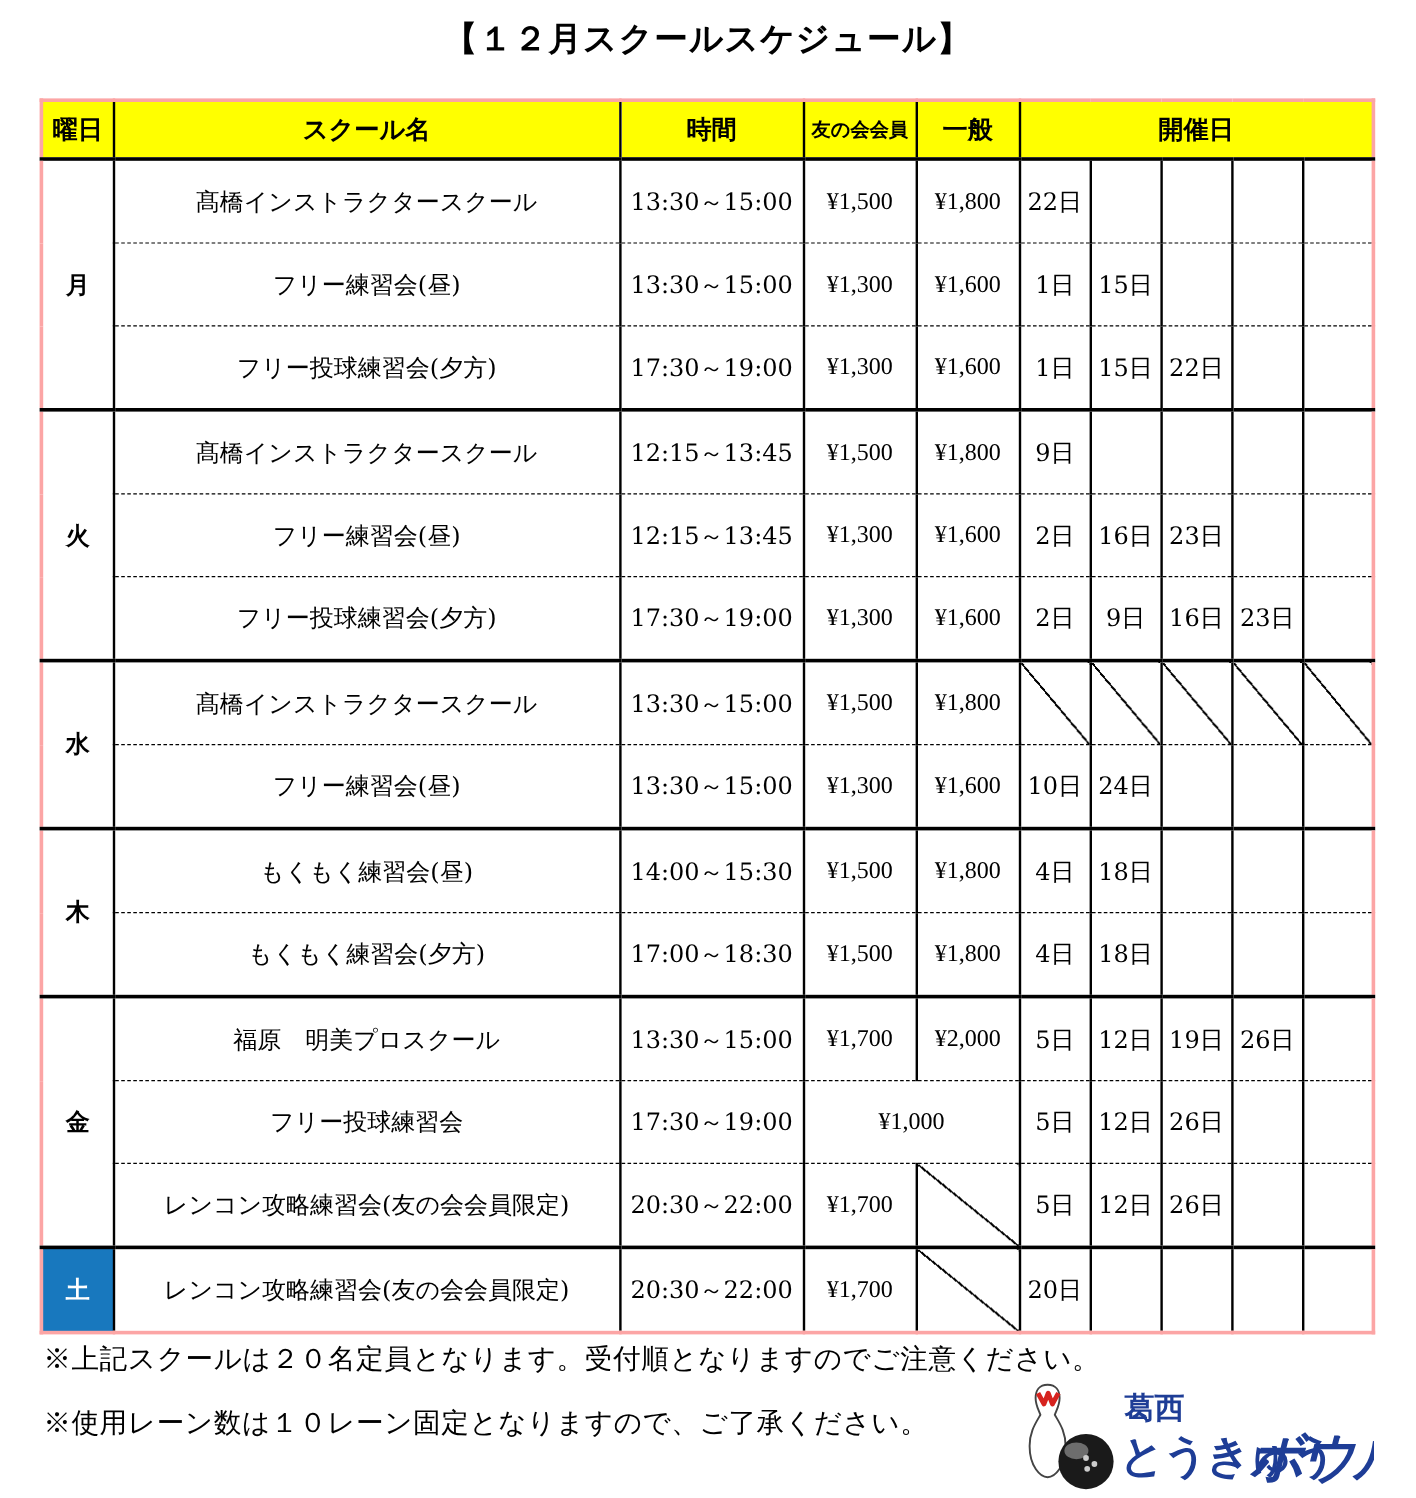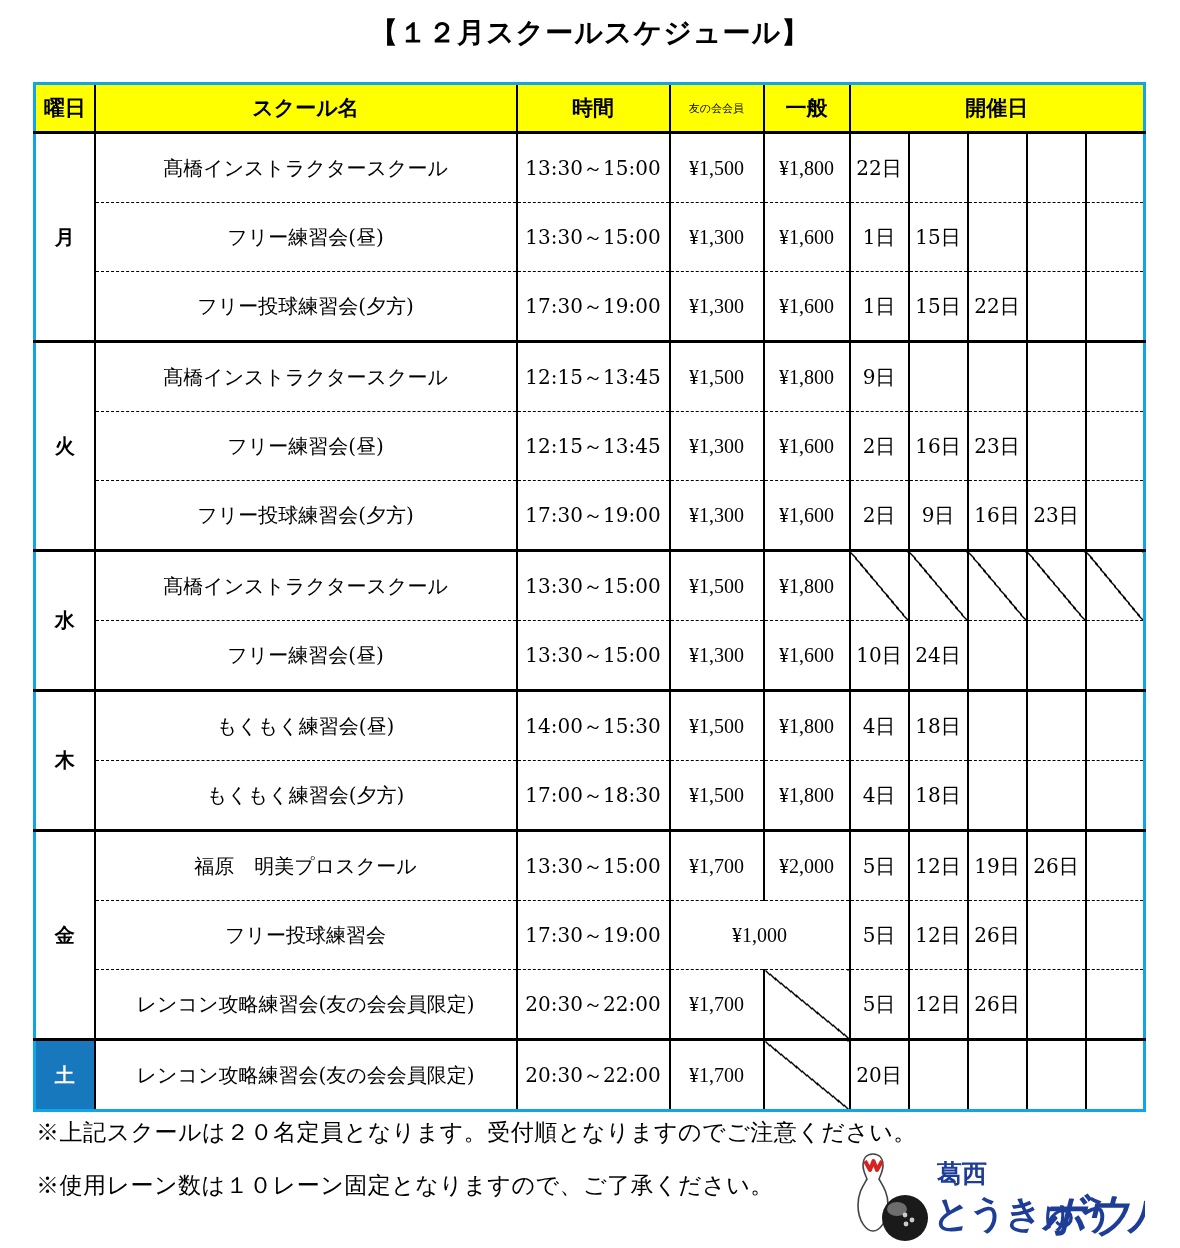--- a/index.html
+++ b/index.html
@@ -7,31 +7,31 @@
     width:1180px;height:1248px;background:#ffffff;position:relative;
     font-family:"DejaVu Serif","Liberation Serif",serif;color:#000;
   }
   .title{
     position:absolute;left:0;top:14px;width:1180px;text-align:center;
     font-size:28px;font-weight:bold;letter-spacing:1px;
   }
   table.sched{
     position:absolute;left:33px;top:82px;width:1110px;
     border-collapse:collapse;table-layout:fixed;
-    border:3px solid #0ea5e9;
+    border:3px solid #fca5a5;
     padding-left:24px;
   }
   .sched th,.sched td{
     border-left:2px solid #000;border-right:2px solid #000;
     padding:0 2px;text-align:center;vertical-align:middle;overflow:hidden;
   }
   .sched thead th{
     background:#ffff00;height:46px;font-size:21px;font-weight:bold;
   }
-  .sched thead th.member-h{font-size:11px;font-weight:normal;}
+  .sched thead th.member-h{font-size:16px;font-weight:bold;}
   .sched tbody td{height:68px;font-size:20px;}
   tr.group-start>td{border-top:3px solid #000;}
   tr.row-cont>td{border-top:1px dashed #000;}
   td.day{font-size:22px;font-weight:bold;}
   td.day-sat{background:#1878be;color:#ffffff;}
   td.time{font-size:21px;text-align:center;}
   td.price{font-size:21px;font-family:Liberation Serif, serif;}
   td.date{font-size:20px;padding:0;}
   td.slash{
     background-image:linear-gradient(to top right,

